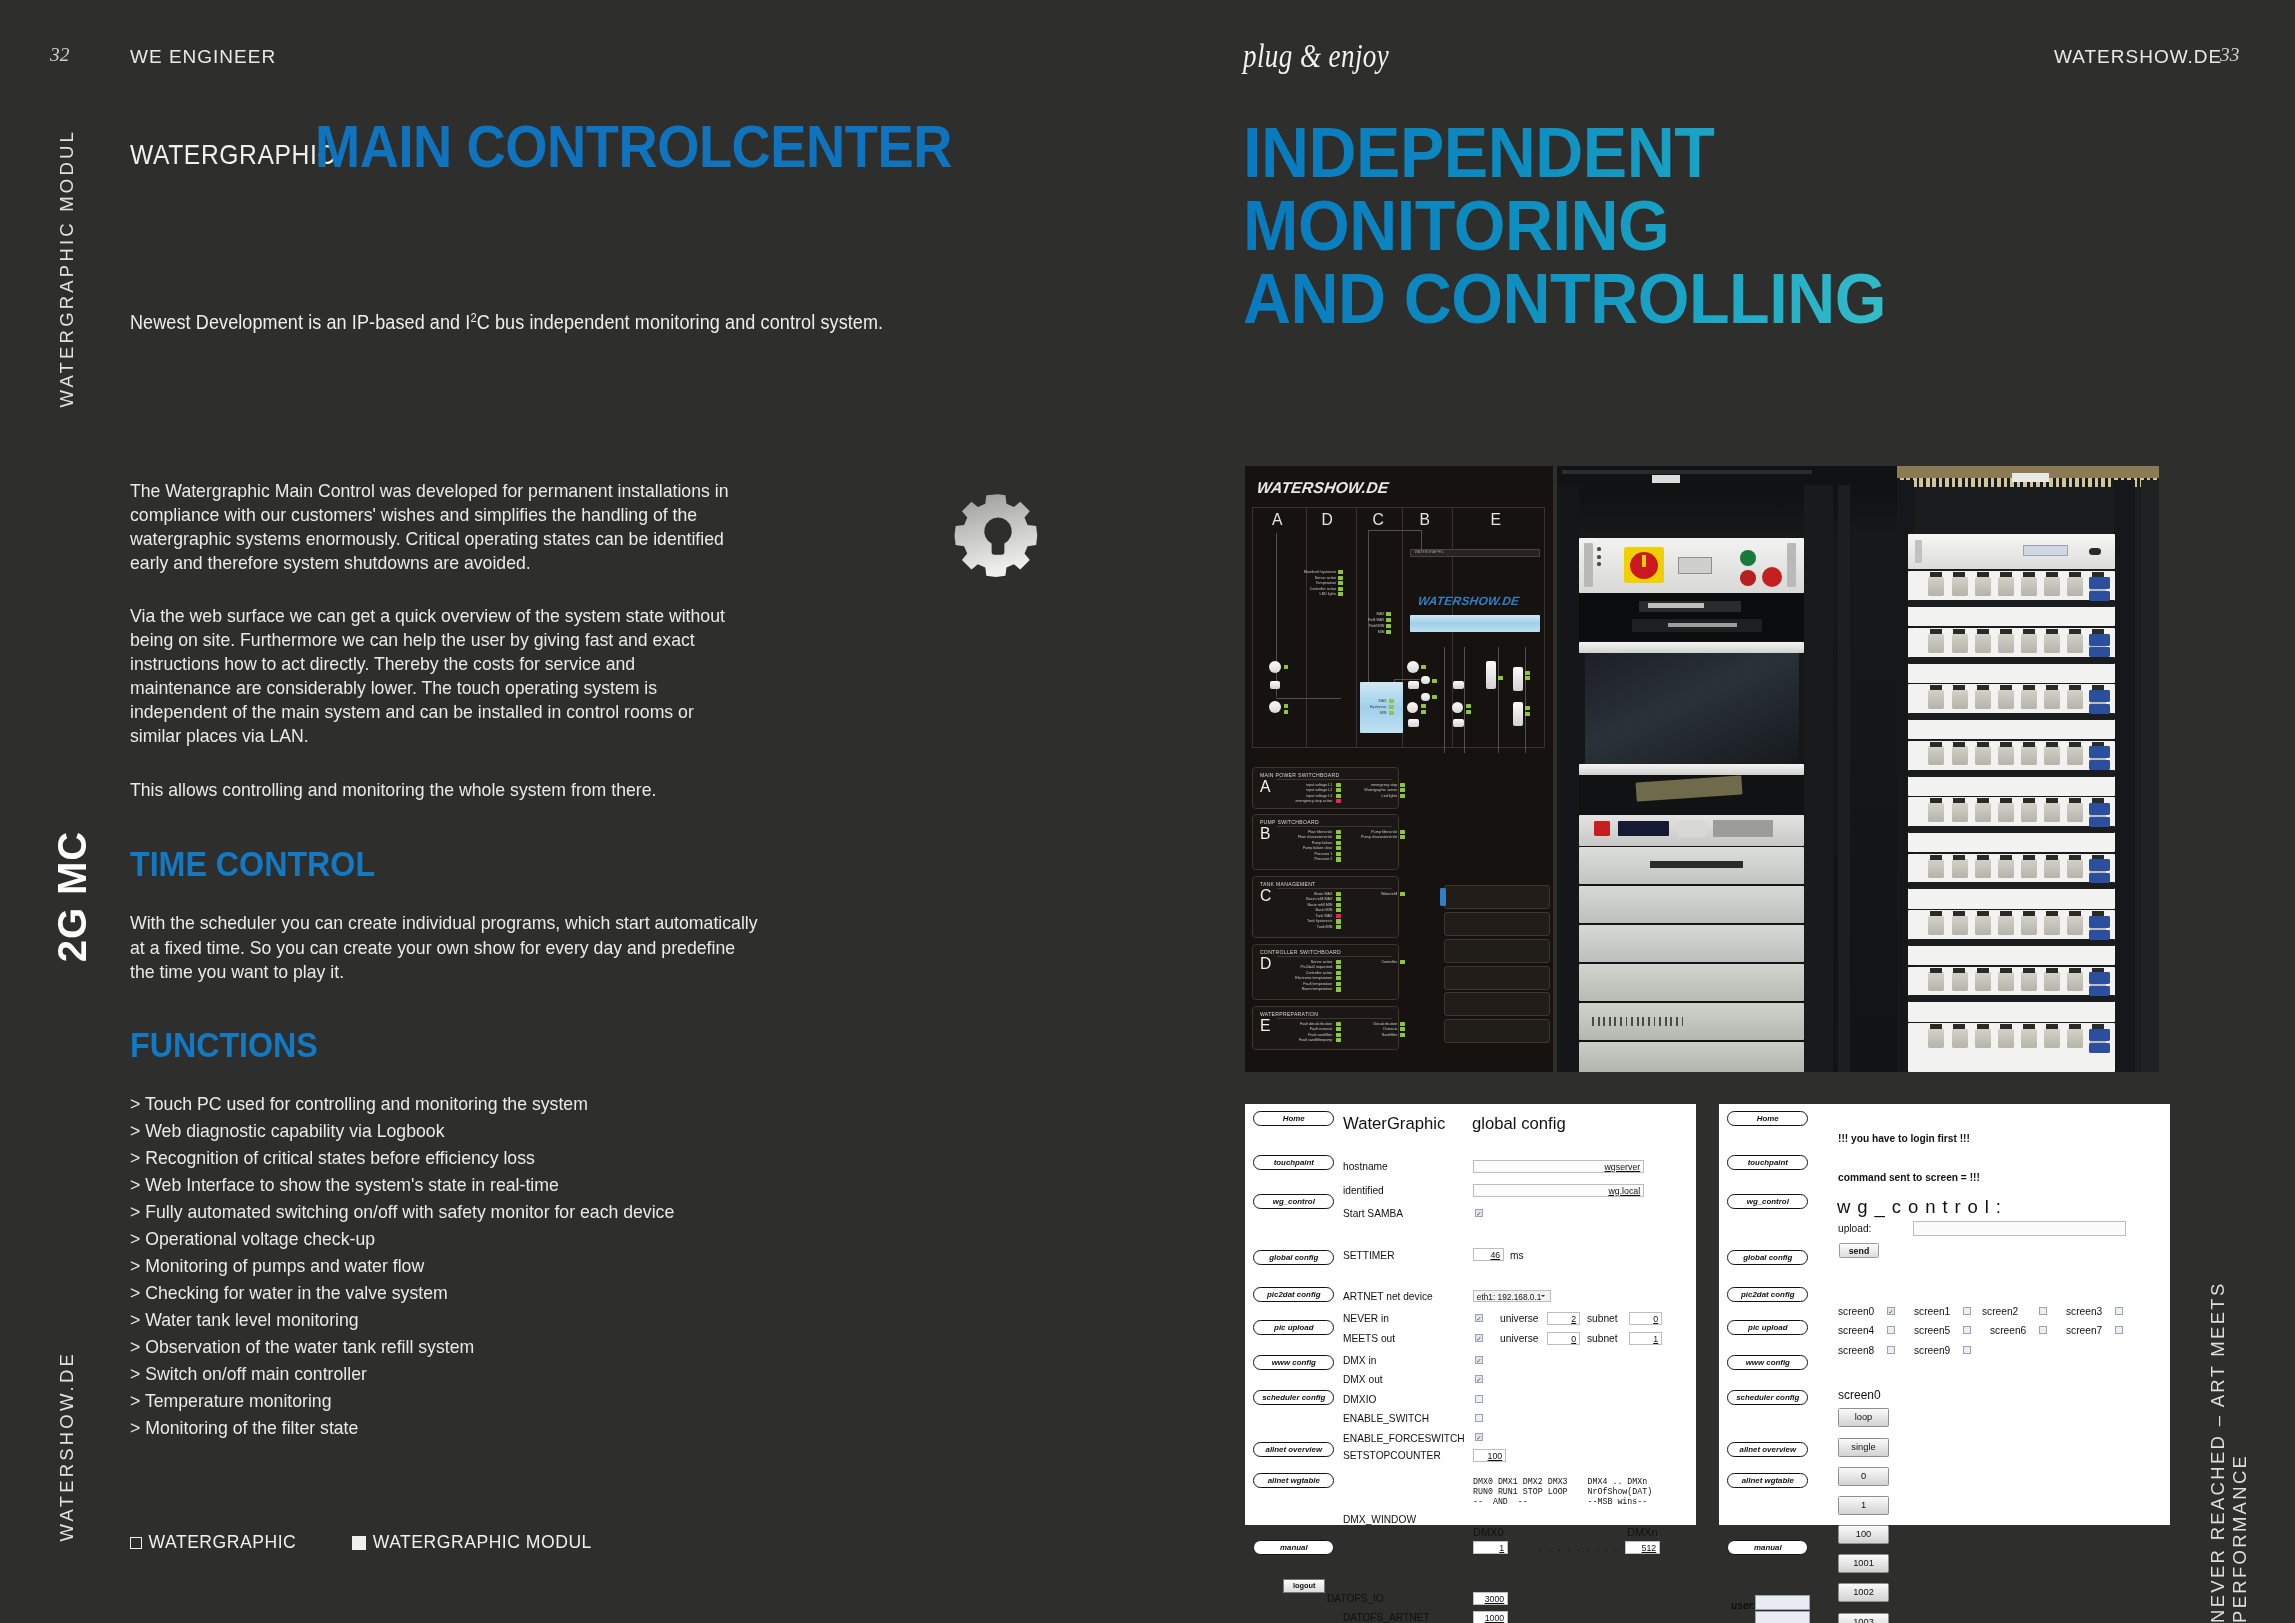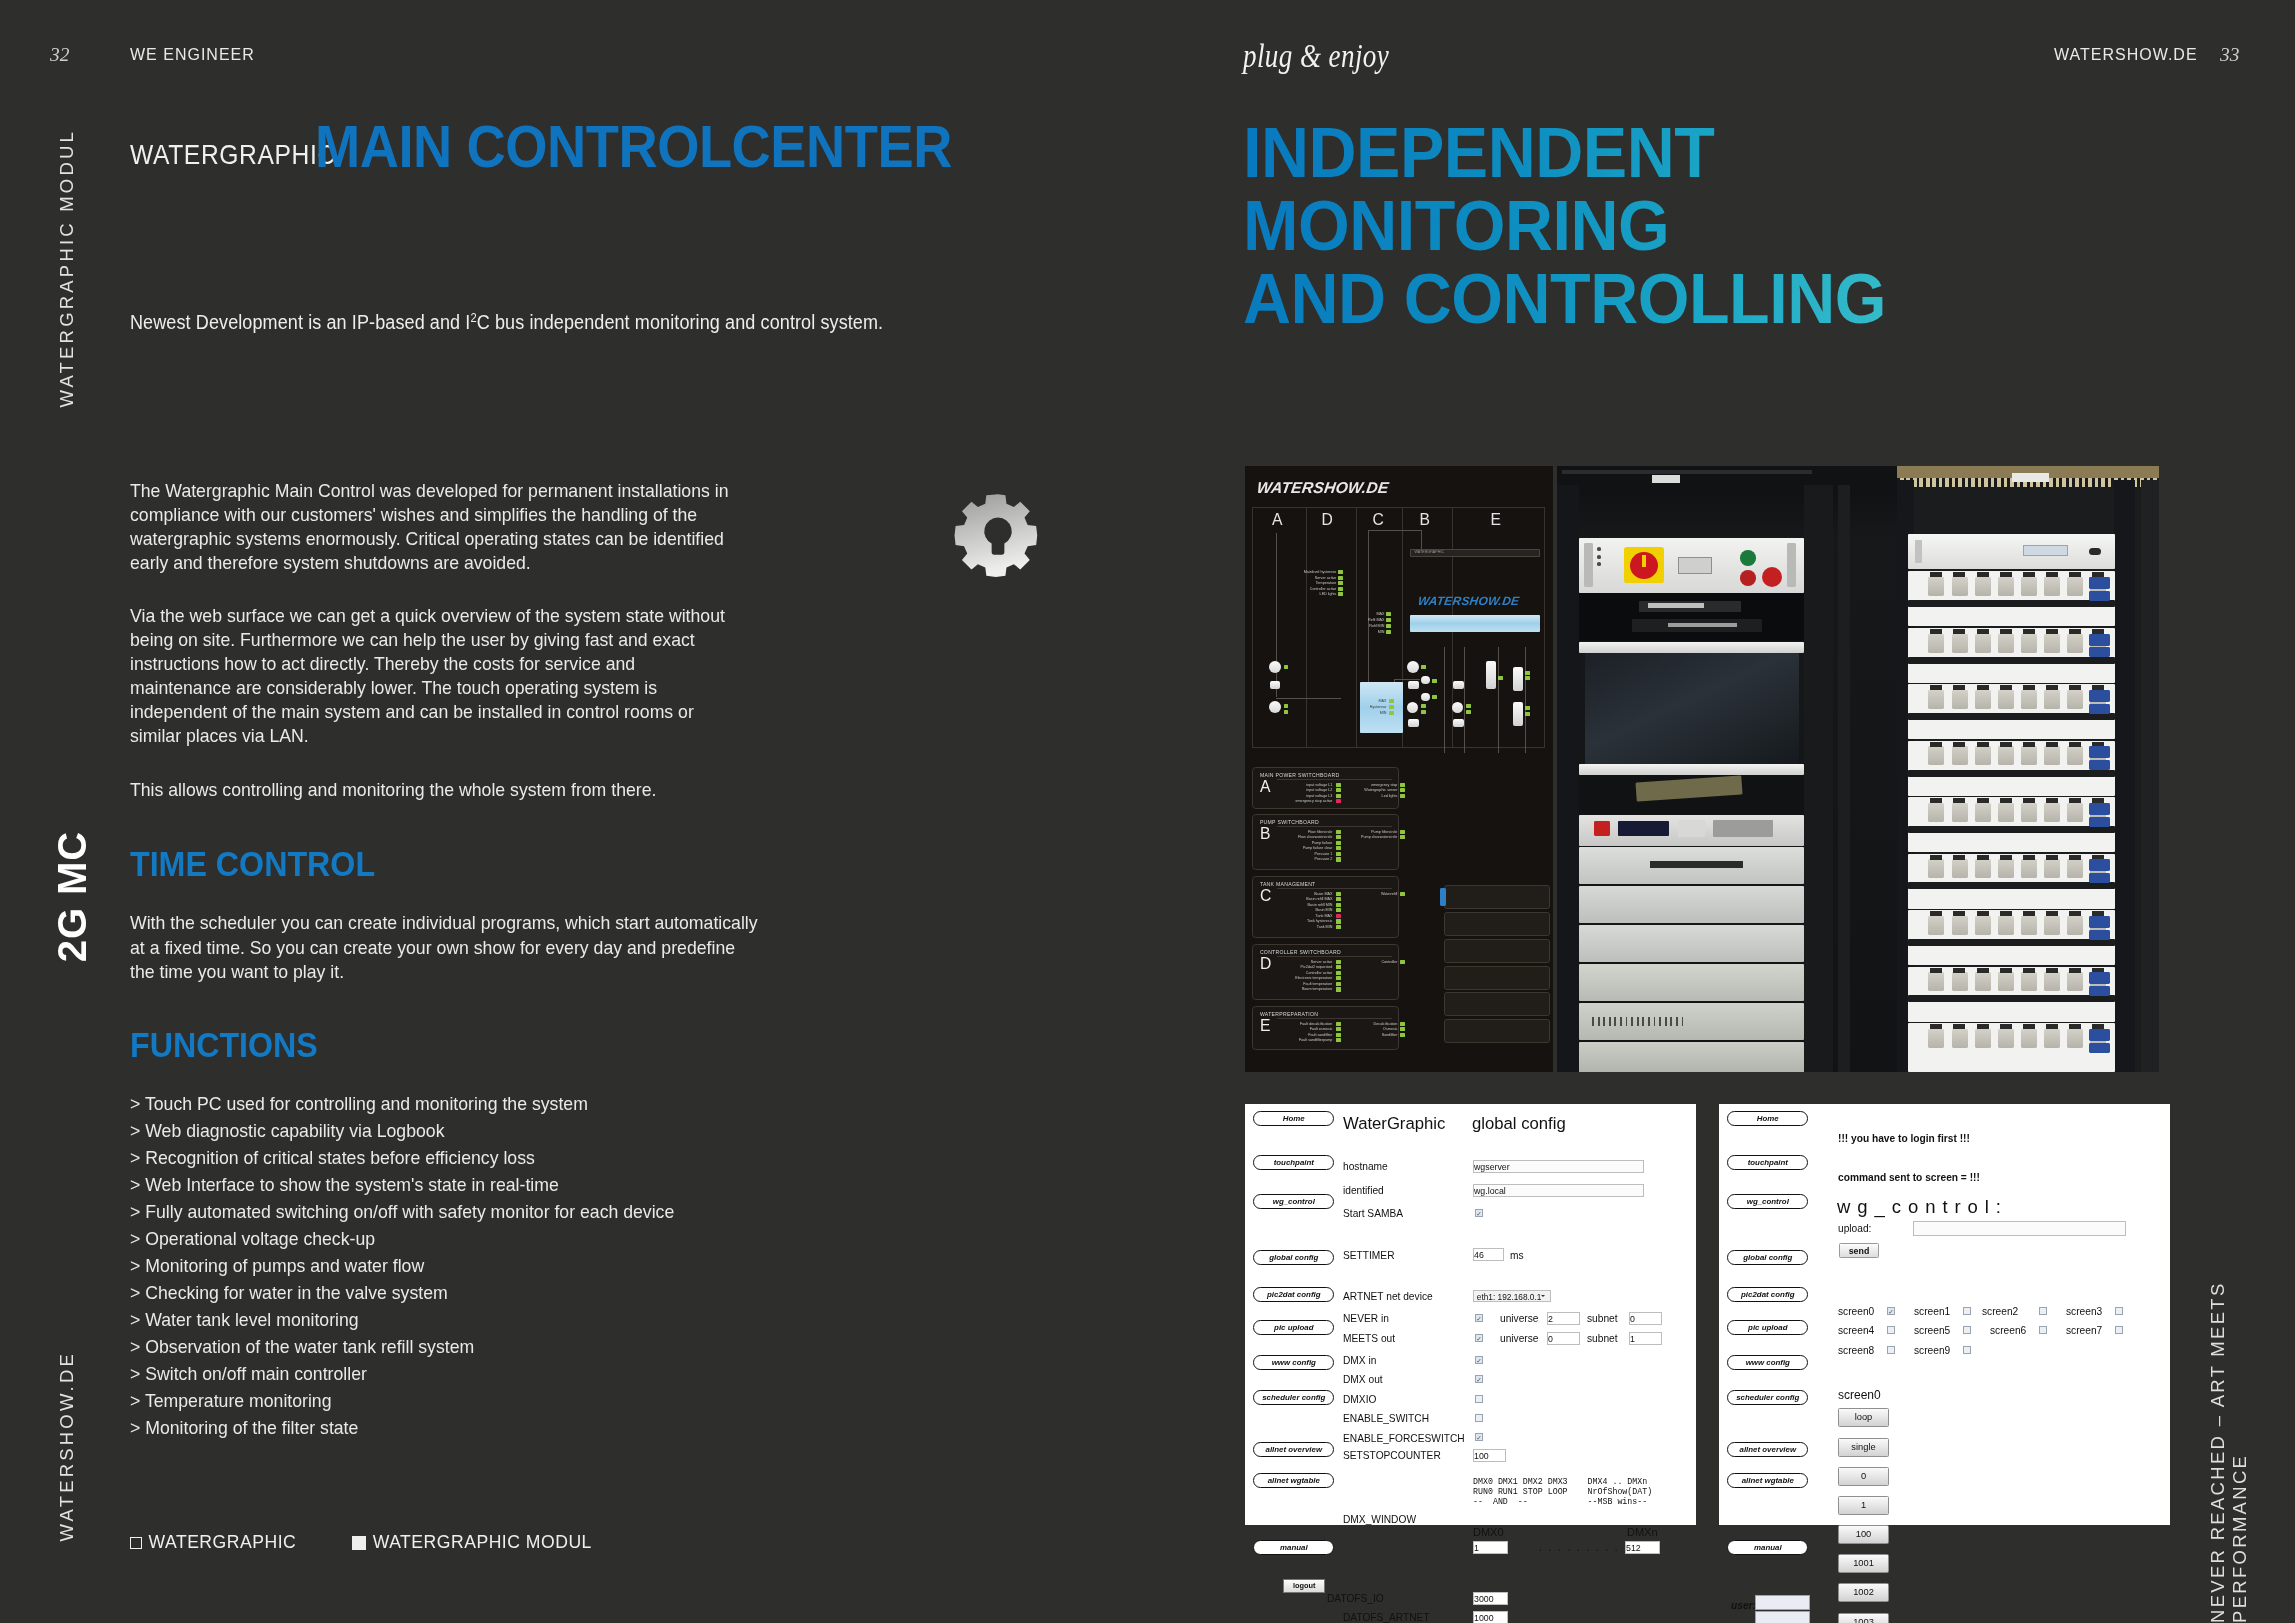--- a/index.html
+++ b/index.html
@@ -5,21 +5,21 @@
   * { box-sizing: border-box; margin: 0; padding: 0; }
   html, body {
     width: 2295px; height: 1623px;
     background: #2e2e2c;
     font-family: "Liberation Sans", sans-serif;
     overflow: hidden;
   }
   .page { position: relative; width: 2295px; height: 1623px; background: #2e2e2c; }
 
   
-  .runhead { position: absolute; top: 46px; font-size: 16px; color: #e9e9e7;
+  .runhead { position: absolute; top: 46px; font-size: 19px; color: #e9e9e7;
              letter-spacing: 1px; }
   .folio { position: absolute; top: 44px; font-family: "Liberation Serif", serif;
            font-style: italic; font-size: 19.4px; color: #cfcfcd; }
   .plugenjoy { position: absolute; top: 38px; left: 1243px;
                font-family: "Liberation Serif", serif; font-style: italic;
                font-size: 33px; color: #f2f2f0; letter-spacing: 0.5px;
                transform: scaleX(.82); transform-origin: left top; }
 
   
   .side-label {
@@ -155,21 +155,21 @@
             line-height: 13px; margin-bottom: 0; }
   .logoutbtn { width: 42px; height: 14px; border: 0.9px solid #777;
                background: linear-gradient(180deg,#fcfcfc,#dcdcdc);
                font-size: 7.4px; font-weight: 700; color: #111;
                text-align: center; line-height: 12px; margin-left: 30px; }
 
   .ui-title { position: absolute; font-size: 16.7px; color: #111; }
   .ui-lbl { position: absolute; font-size: 10.2px; color: #111; }
   .ui-box { position: absolute; border: 0.5px solid #bdbdbd;
             background: #fff; font-size: 8.8px; color: #111;
-            text-align: left; padding: 0.5px 2.8px 0 0; }
+            text-align: right; padding: 0.5px 2.8px 0 0; text-decoration: underline; }
   .ui-box.wide { background: #fbfbfb; }
   .ui-chk { position: absolute; width: 7.9px; height: 7.9px;
             border: 0.5px solid #9aa4b0; background: #dfe6ee;
             font-size: 6.5px; line-height: 7px; text-align: center;
             color: #3a4550; }
   .ui-chk.off { background: #eceff3; color: transparent; }
   .ui-sel { position: absolute; border: 0.5px solid #bdbdbd;
             background: #f2f2f2; font-size: 8.3px; padding: 0.5px 8.3px 0 2.8px; }
   .ui-mono { position: absolute; font-family: "Liberation Mono", monospace;
              font-size: 8.3px; color: #111; white-space: pre; line-height: 10.2px; }

